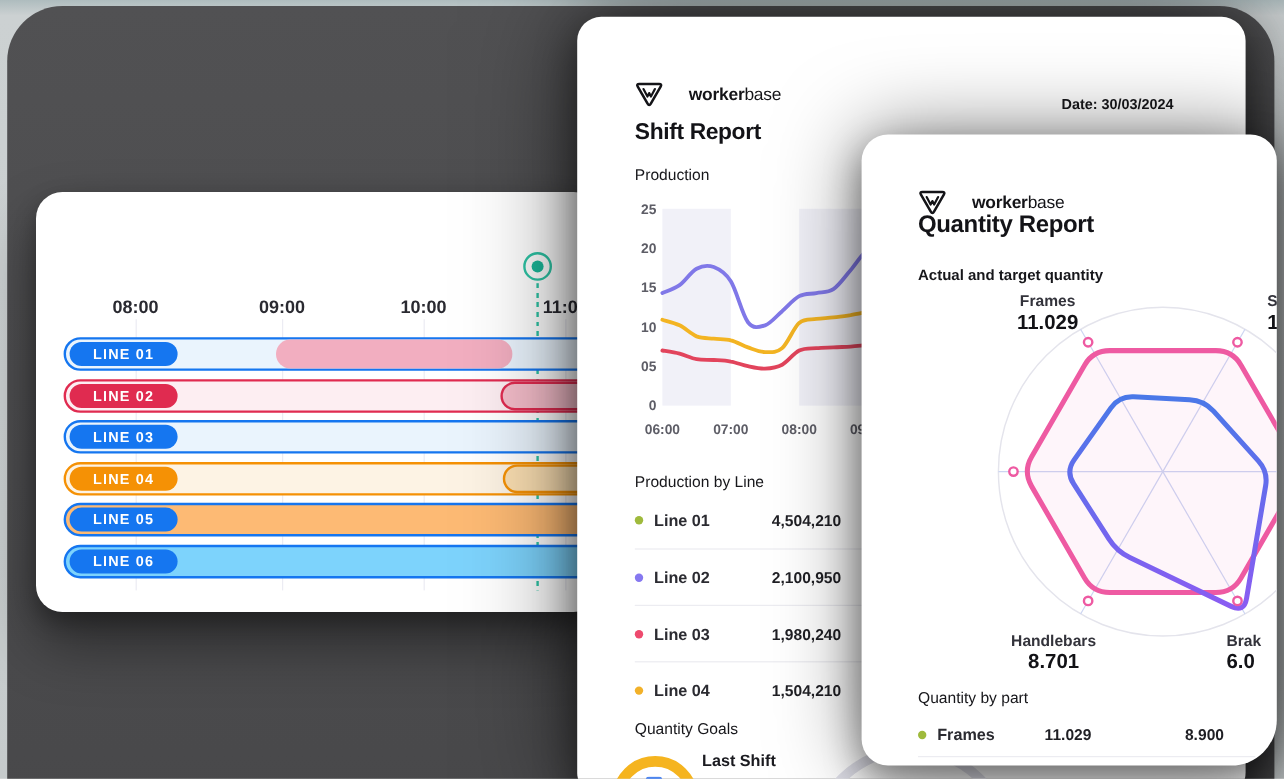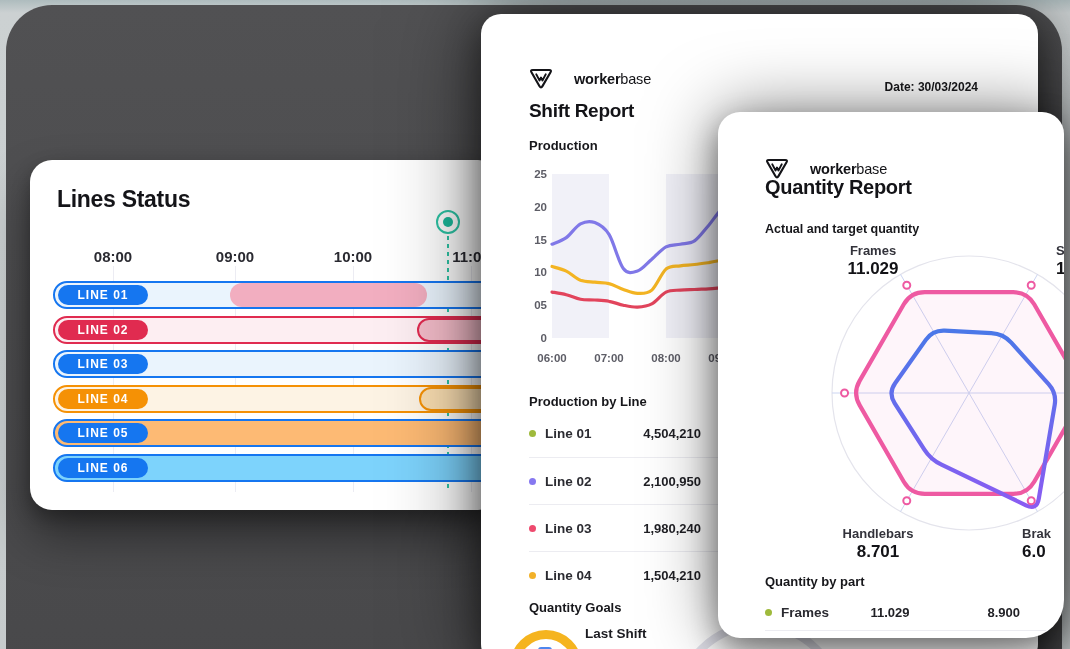--- a/index.html
+++ b/index.html
@@ -46,21 +46,21 @@
   .pill{ position:absolute; left:3px; top:2px; width:90px; height:20px; border-radius:10px;
     color:#fff; font-size:12px; font-weight:700; letter-spacing:1px; text-align:center; line-height:20px;}
   .gbar{ position:absolute; top:0; height:24px; border-radius:12px;}
   .gbar.outline{ border:2px solid; border-radius:13px;}
   
   .logo{ position:absolute; display:flex; align-items:center; gap:21px;}
   .brand{ font-size:14.5px; color:#141418; letter-spacing:-0.2px;}
   .brand b{ font-weight:800;}
   .brand span{ font-weight:400;}
   .report-title{ position:absolute; font-weight:800; color:#131317; letter-spacing:-0.3px;}
-  .section-title{ position:absolute; font-size:13px; font-weight:700; color:#17171b;}
+  .section-title{ position:absolute; font-size:13px; font-weight:400; color:#17171b;}
   
   #shift-date{ position:absolute; right:60px; top:66px; font-size:12px; font-weight:700; color:#17171a;}
   #shift-title{ left:48px; top:86px; font-size:19px;}
   #prod-label{ left:48px; top:124px;}
   #prod-svg{ position:absolute; left:48px; top:152px;}
   #prod-svg text{ font-family:"Liberation Sans",sans-serif; font-size:11.5px; font-weight:600; fill:#5d5d66;}
   #byline-title{ left:48px; top:380px;}
   #byline-list{ position:absolute; left:48px; top:396px; width:215px;}
   .bl-row{ position:relative; height:47px; display:flex; align-items:center;}
   .bl-row + .bl-row{ border-top:1px solid #ececf1;}
@@ -94,21 +94,20 @@
   .bp-v1{ position:absolute; left:90px; width:70px; text-align:center; font-size:13px; font-weight:600; color:#1f1f24;}
   .bp-v2{ position:absolute; right:0; font-size:13px; font-weight:600; color:#1f1f24;}
   #bypart-divider{ position:absolute; left:47px; right:18px; top:518px; height:1px; background:#ececf1;}
 </style>
 </head>
 <body>
 
 <div id="dark-panel"></div>
 
 <div class="card" id="lines-card">
-  <div id="lines-title">Lines Status</div>
   <div id="gantt-grid">
       <div class="gridline" style="left: 83px;"></div>
       <div class="gridline" style="left: 205px;"></div>
       <div class="gridline" style="left: 323px;"></div>
       <div class="gridline" style="left: 441px;"></div>
     </div>
   <div id="now-line"></div>
   <div id="now-circle"></div>
   <div id="gantt-rows">
       <div class="track" style="top: 121px; border-color: rgb(21, 118, 240); background: rgb(234, 244, 253);">

